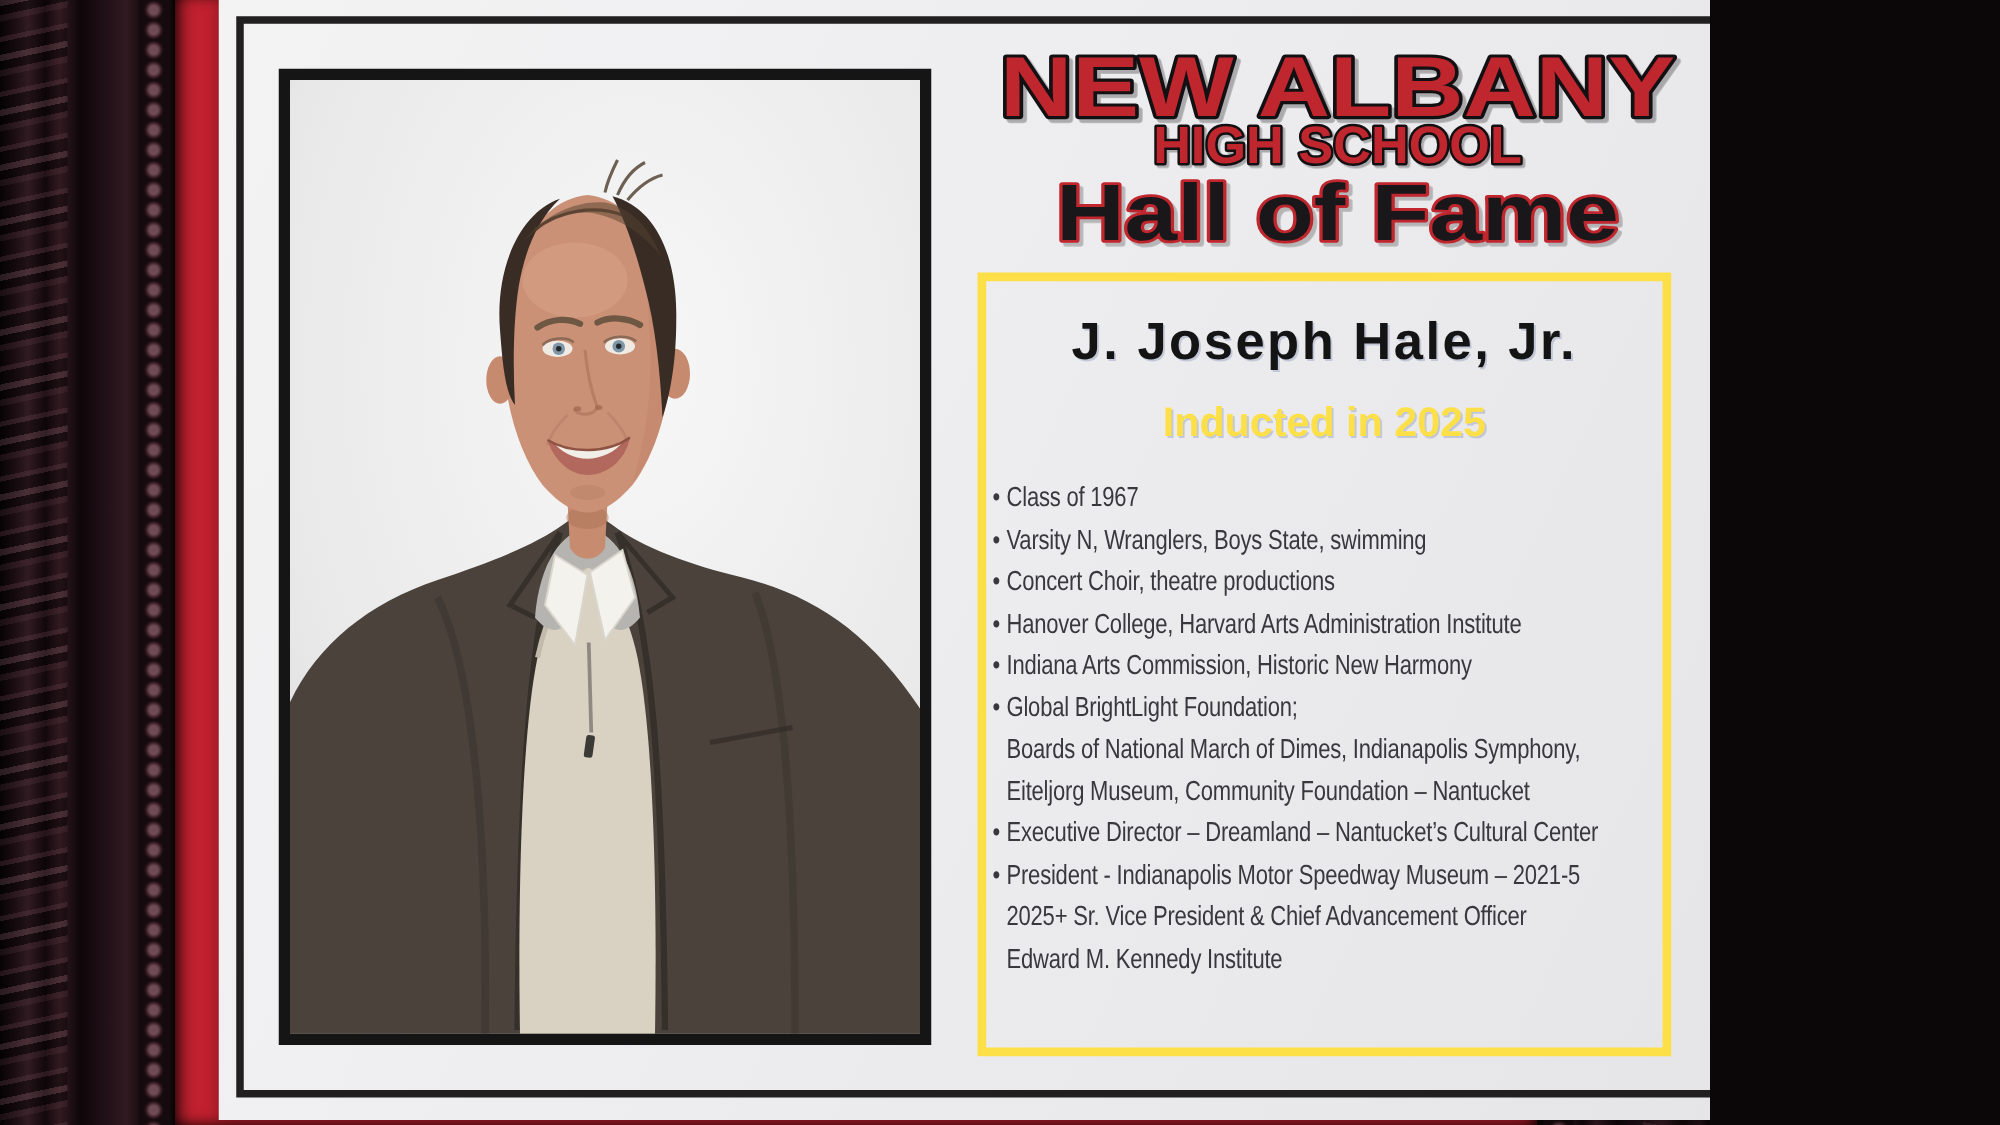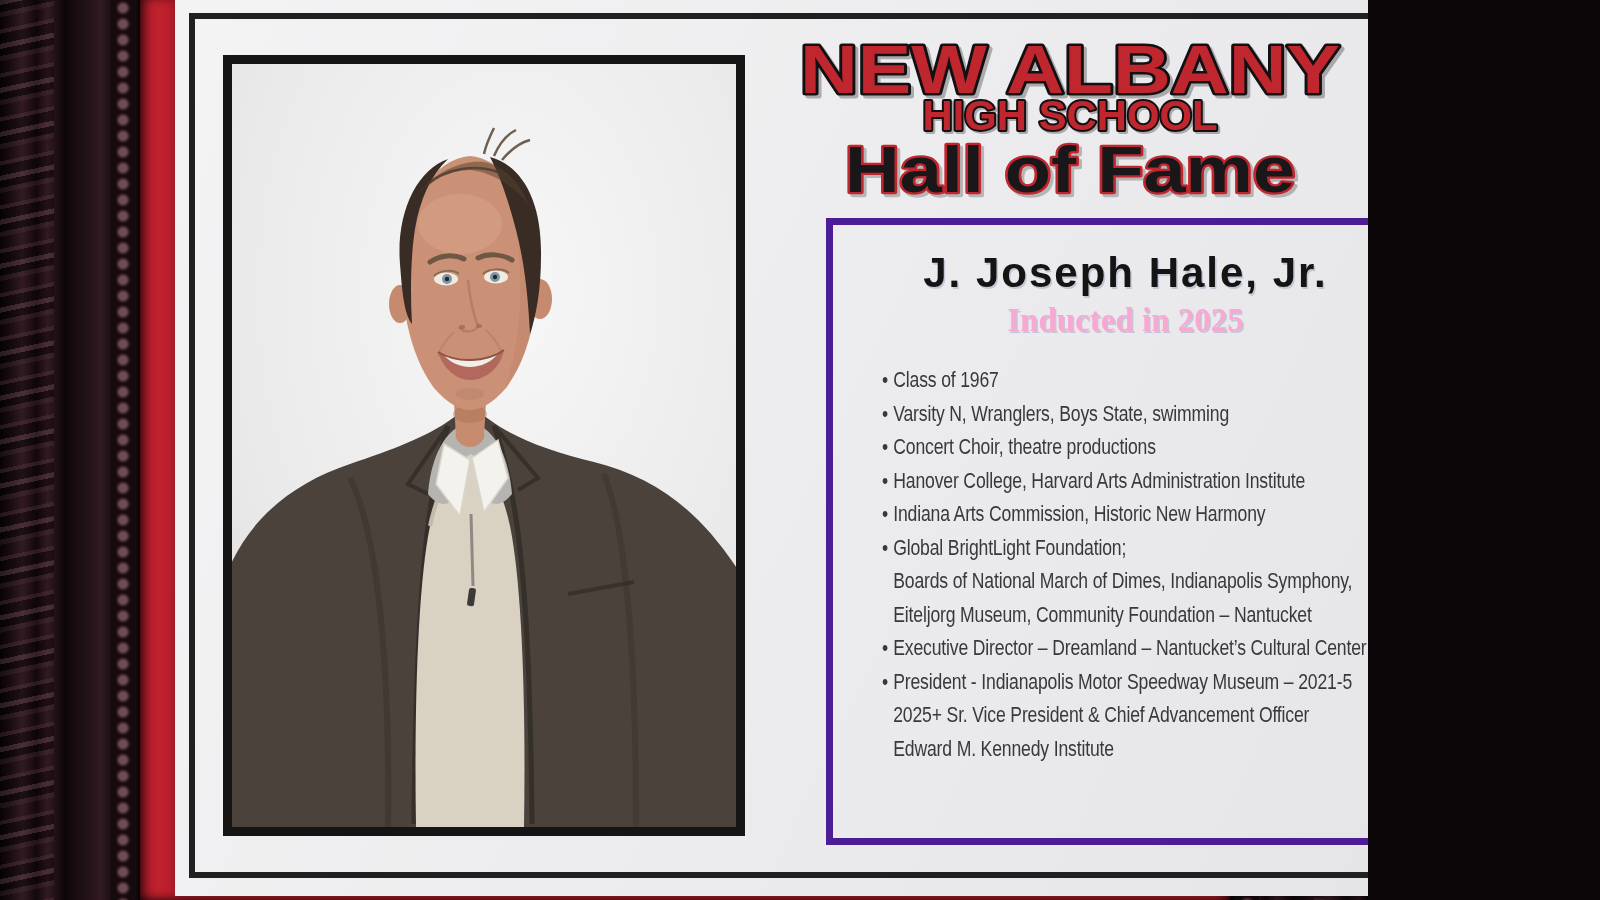--- a/index.html
+++ b/index.html
@@ -54,28 +54,28 @@
   .hdr text{font-family:"Liberation Sans","DejaVu Sans",sans-serif;font-weight:bold;
     paint-order:stroke fill;stroke-linejoin:round;}
   .t1{font-size:68px;fill:#c0262d;stroke:#121012;stroke-width:5px;
       filter:drop-shadow(3px 3px 0 rgba(20,18,20,.30));}
   .t2{font-size:42px;fill:#c0262d;stroke:#121012;stroke-width:4px;
       filter:drop-shadow(2px 2px 0 rgba(20,18,20,.30));}
   .t3{font-size:64px;fill:#191719;stroke:#c0262d;stroke-width:4.5px;
       filter:drop-shadow(3px 3px 0 rgba(20,18,20,.25));}
 
   
-  .infobox{position:absolute;left:826px;top:218px;width:555px;height:627px;
-    border:7px solid #4c1d95;box-sizing:border-box;padding-left:44px;}
+  .infobox{position:absolute;left:782px;top:218px;width:555px;height:627px;
+    border:7px solid #fde047;box-sizing:border-box;}
   .inductee-name{margin-top:24px;text-align:center;font-weight:bold;font-size:42px;
     line-height:48px;letter-spacing:2px;color:#141414;
     text-shadow:1.5px 1.5px 0 rgba(90,110,160,.28);}
-  .inducted-year{margin-top:4px;text-align:center;
-    font-family:Liberation Serif, serif;font-weight:bold;font-size:33px;
-    line-height:38px;color:#f9a8d4;text-shadow:1.5px 1.5px 0 rgba(90,110,160,.28);}
+  .inducted-year{margin-top:22px;text-align:center;
+    font-family:Liberation Sans, sans-serif;font-weight:bold;font-size:33px;
+    line-height:38px;color:#fde047;text-shadow:1.5px 1.5px 0 rgba(90,110,160,.28);}
   .ach-list{margin-top:24px;margin-left:5px;width:660px;
     transform:scaleX(0.8);transform-origin:left top;
     font-size:22px;line-height:33.5px;color:#38383d;letter-spacing:-0.2px;}
   .ach{white-space:nowrap;}
   .dot{display:inline-block;width:14px;}
   .ach.indent .dot{visibility:hidden;}
 </style>
 </head>
 <body>
 

